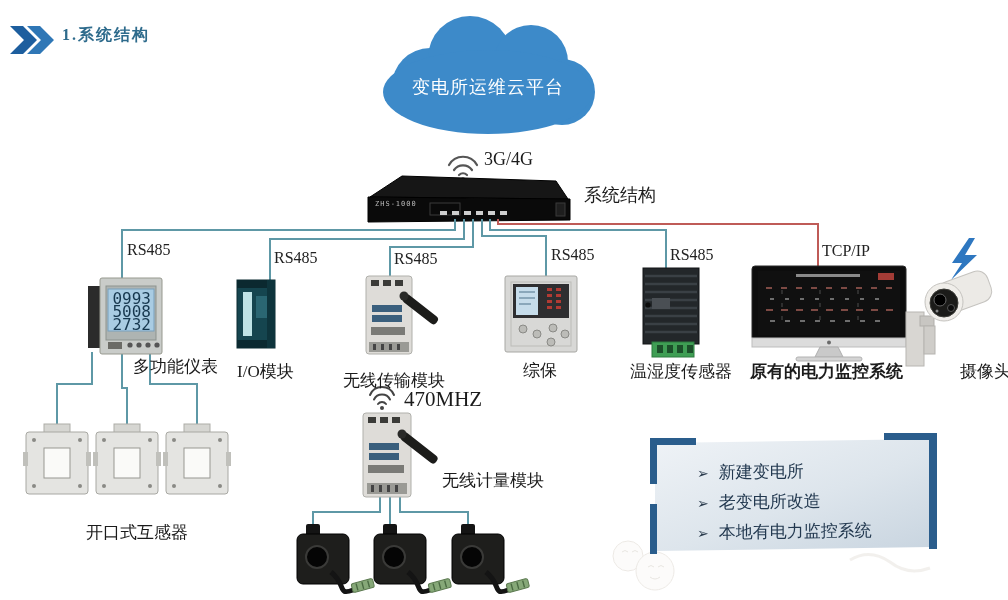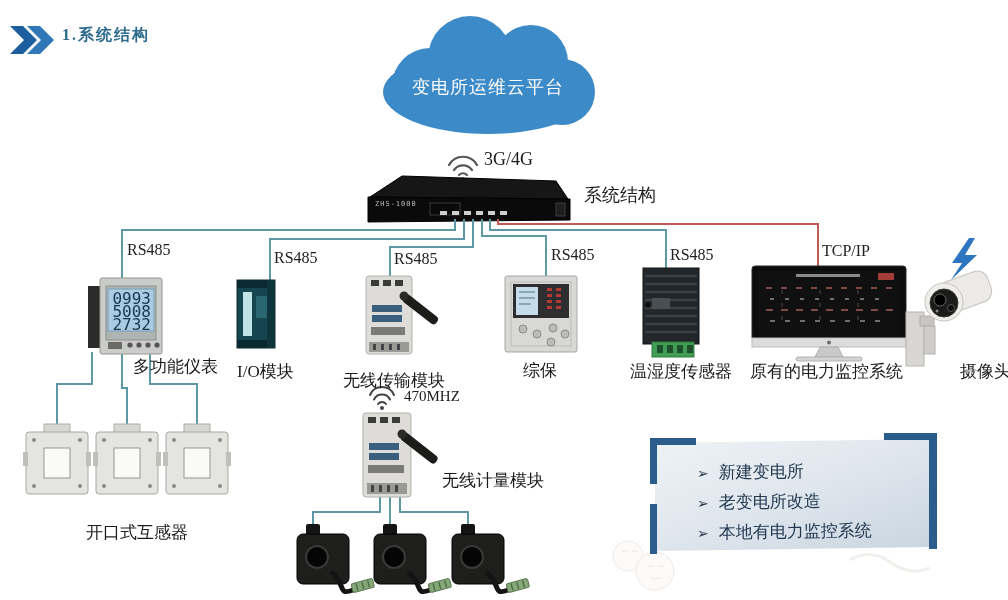--- a/index.html
+++ b/index.html
@@ -310,24 +310,24 @@
   <div>0993</div>
   <div>5008</div>
   <div>2732</div>
 </div>
 
 <div class="t" style="left:133px;top:358px;text-align:center;">多功能仪表</div>
 <div class="t" style="left:237px;top:363px;">I/O模块</div>
 <div class="t" style="left:343px;top:372px;">无线传输模块</div>
 <div class="t" style="left:523px;top:363px;font-family:Liberation Mono, monospace;">综保</div>
 <div class="t" style="left:630px;top:363px;">温湿度传感器</div>
-<div class="t" style="left:750px;top:363px;">原有的电力监控系统</div>
+<div class="t" style="left:750px;top:363px;font-weight:bold;">原有的电力监控系统</div>
 <div class="t" style="left:922px;top:363px;margin-left:38px;">摄像头</div>
 
-<div class="t" style="left:404px;top:388px;font-size:15px;">470MHZ</div>
+<div class="t" style="left:404px;top:388px;font-size:21px;">470MHZ</div>
 <div class="t" style="left:422px;top:472px;margin-left:20px;">无线计量模块</div>
 <div class="t" style="left:86px;top:524px;">开口式互感器</div>
 
 <div class="panel">
   <ul>
     <li>
       <span class="blt">➢</span>
       <span>新建变电所</span>
     </li>
     <li>

